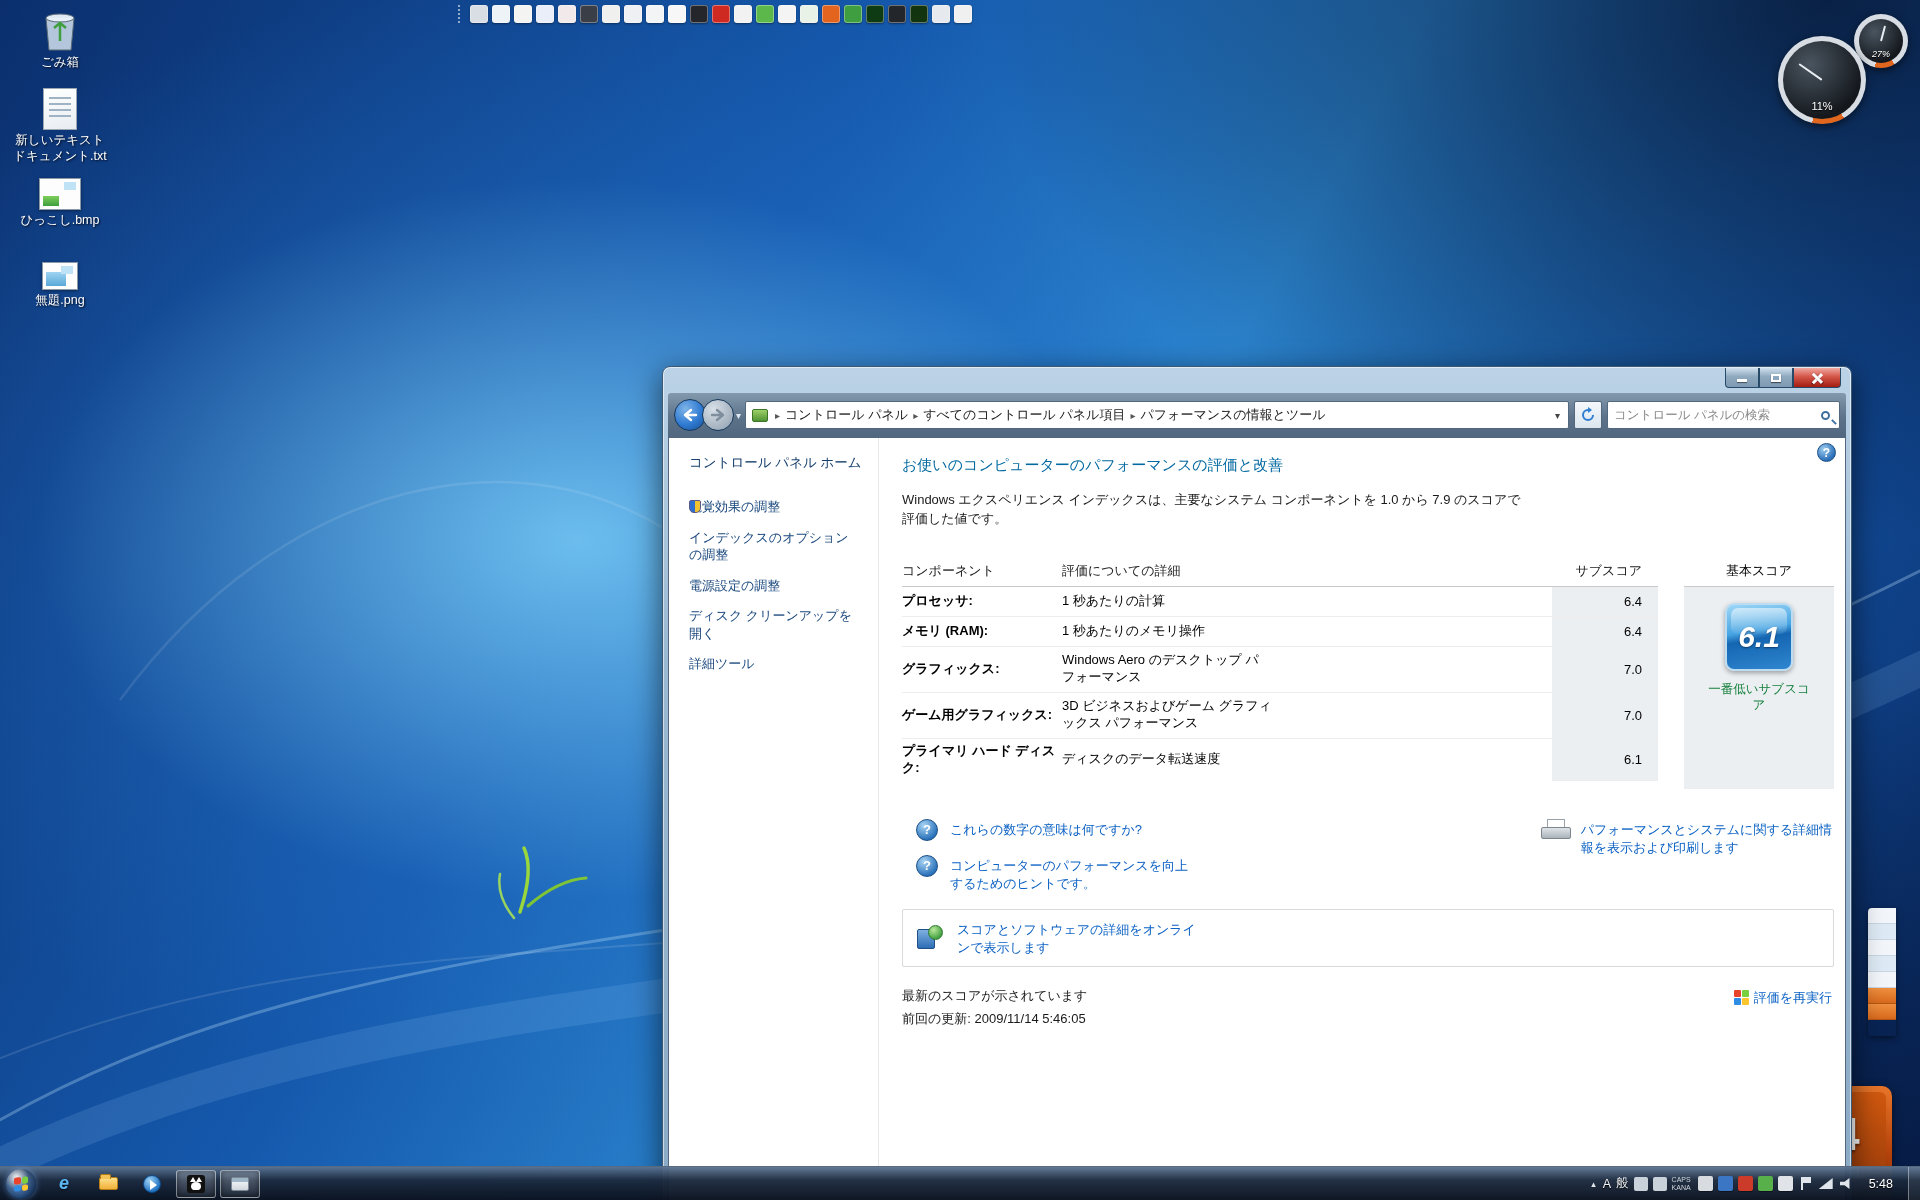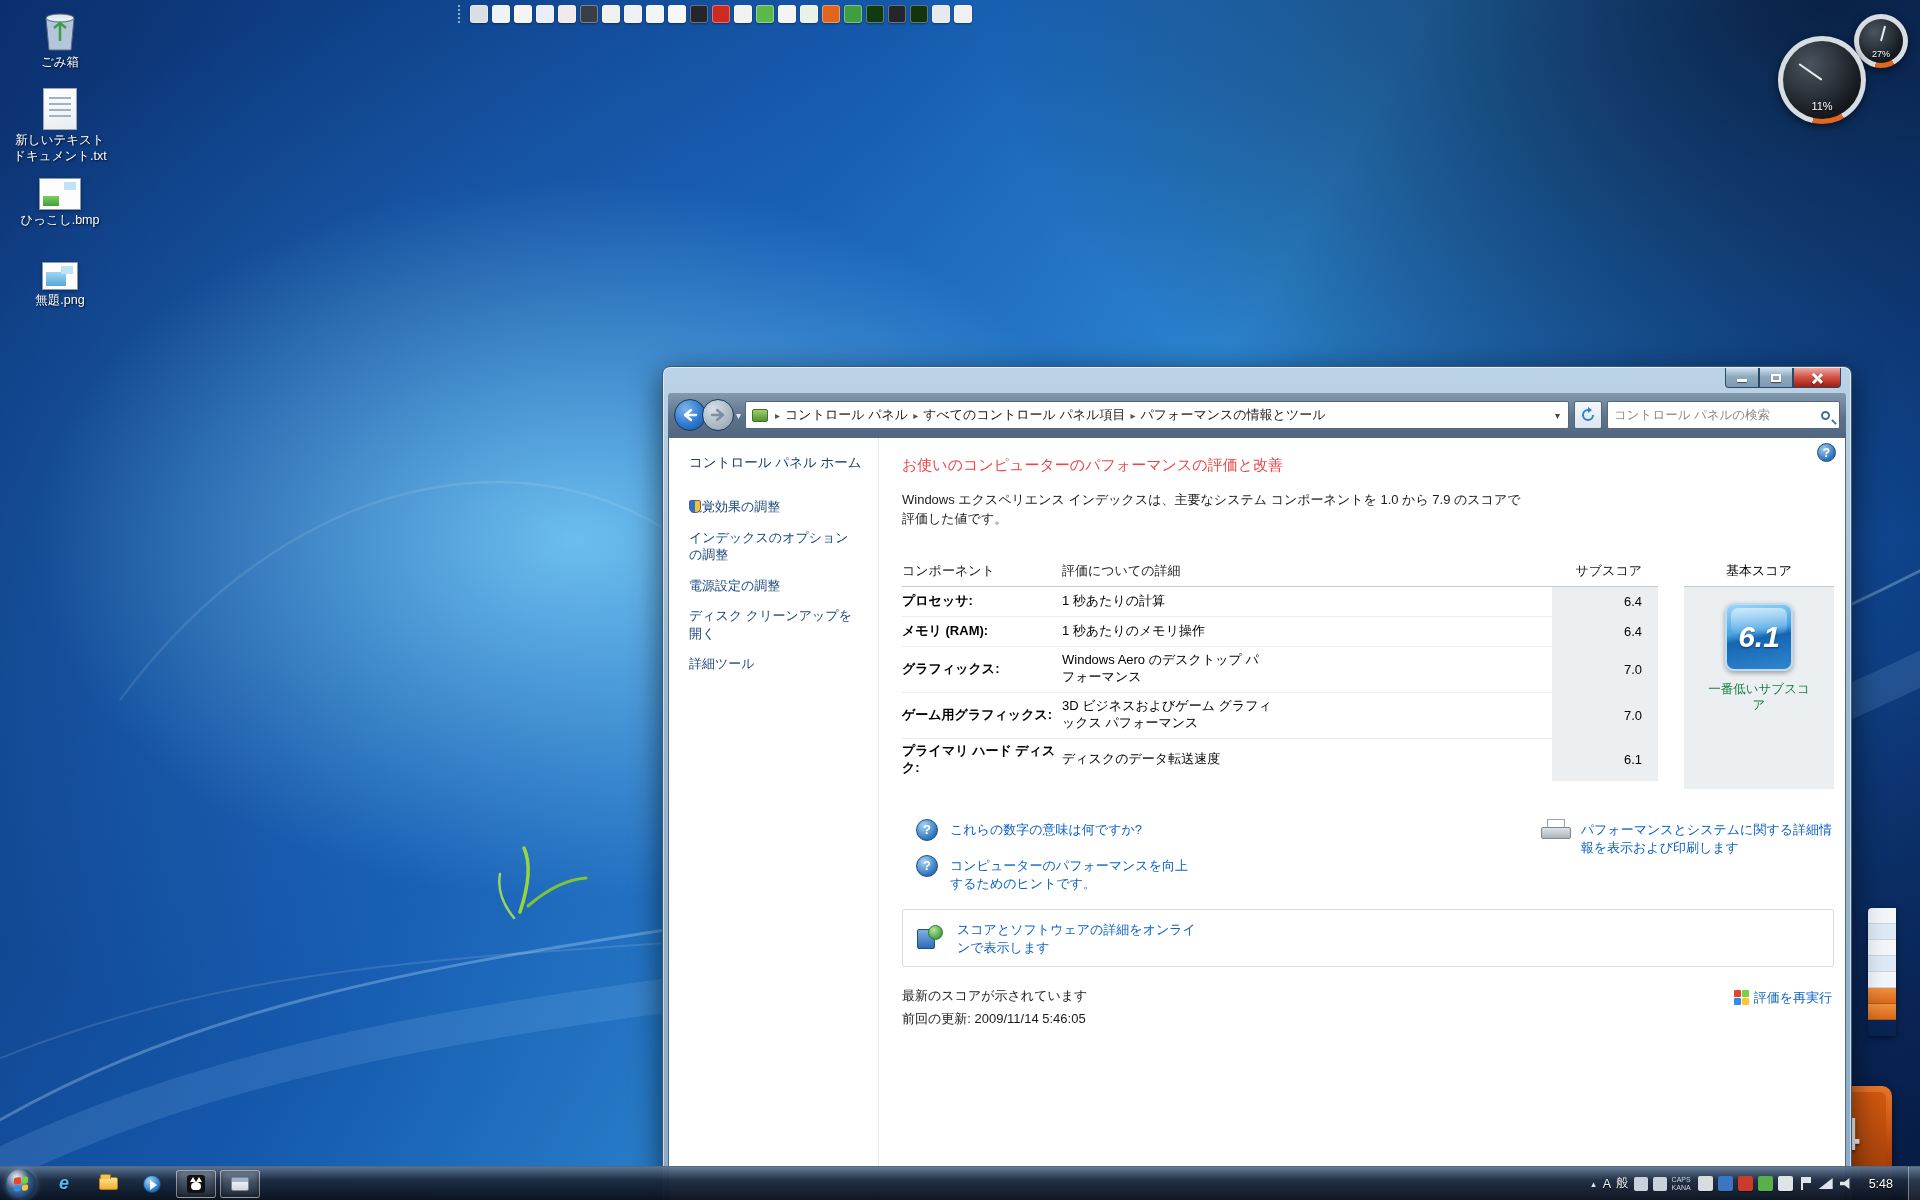--- a/index.html
+++ b/index.html
@@ -37,21 +37,21 @@
   .tb-grip { width:6px; height:18px; border-left:2px dotted rgba(255,255,255,.55); margin-right:2px; }
 
   
   .gadget-meter { position:absolute; left:1778px; top:14px; width:136px; height:112px; }
   .dial { position:absolute; border-radius:50%; background:conic-gradient(from 150deg,#e2671e 0 12%,#d7dde3 12% 100%); box-shadow:0 3px 8px rgba(0,0,0,.55); display:flex; align-items:center; justify-content:center; }
   .dial-face { width:calc(100% - 10px); height:calc(100% - 10px); border-radius:50%; background:radial-gradient(circle at 35% 30%,#4a5560,#14181d 72%); position:relative; display:flex; align-items:flex-end; justify-content:center; }
   .dial-value { color:#fff; font-size:11px; padding-bottom:7px; text-shadow:0 1px 1px #000; }
   .needle { position:absolute; left:50%; top:50%; width:2px; height:36%; background:#e8edf2; transform-origin:50% 100%; border-radius:1px; }
   .dial-big { left:0; top:22px; width:88px; height:88px; }
   .dial-big .needle { transform:translate(-50%,-100%) rotate(-55deg); }
-  .dial-small { right:6px; top:0; width:54px; height:54px; }
+  .dial-small { right:6px; top:0; width:54px; height:54px;font-style:italic; }
   .dial-small .dial-value { font-size:9px; padding-bottom:4px; }
   .dial-small .needle { transform:translate(-50%,-100%) rotate(15deg); }
 
   .gadget-strip { position:absolute; left:1868px; top:908px; width:28px; height:128px; border-radius:4px 0 0 4px; overflow:hidden; box-shadow:0 2px 6px rgba(0,0,0,.5); }
   .strip-row { height:16px; background:#f2f6fa; border-bottom:1px solid #c9d6e2; }
   .strip-row:nth-child(even) { background:#dde9f4; }
   .strip-row.hot { background:linear-gradient(#ef9040,#d8691c); border-bottom-color:#b55613; }
 
   .gadget-calendar { position:absolute; left:1776px; top:1086px; width:116px; height:120px; border-radius:10px; background:linear-gradient(180deg,#e8762a,#b5430c 55%,#7c2a05); box-shadow:0 3px 10px rgba(0,0,0,.55); padding:6px; }
   .cal-inner { width:100%; height:100%; border-radius:6px; background:linear-gradient(180deg,#d2590f,#93380a); display:flex; flex-direction:column; align-items:center; justify-content:center; }
@@ -102,21 +102,21 @@
   .sb-home { color:#17406e; font-size:13.5px; margin-bottom:26px; cursor:pointer; }
   .sb-task { color:#19477d; font-size:13px; line-height:1.35; margin-bottom:13px; width:172px; cursor:pointer; position:relative; }
   .sb-task.shielded { padding-left:0; }
   .shield { display:inline-block; width:12px; height:13px; margin:0 4px -2px -16px; border:1px solid #5a5a8a; border-radius:2px 2px 5px 5px;
     background:linear-gradient(90deg,#2f6fd0 50%,#f2c12e 50%); position:relative; left:16px; }
   .sb-bottom { position:absolute; left:20px; bottom:26px; }
   .sb-related-h { color:#6d6d6d; font-size:12.5px; margin-bottom:10px; }
   .sb-related-l { color:#737373; font-size:11px; cursor:pointer; }
 
   .main { flex:1; position:relative; padding:18px 11px 0 23px; }
-  .main-title { color:#ef4444; font-size:15px; }
+  .main-title { color:#0369a1; font-size:15px; }
   .main-intro { color:#1a1a1a; font-size:13px; margin-top:16px; line-height:1.45; }
 
   .perf-table { display:flex; margin-top:28px;gap:20px; }
   .pt-left { flex:1; }
   .pt-row { display:grid; grid-template-columns:160px 1fr 106px; align-items:center; }
   .pt-head { height:30px; border-bottom:1px solid #c9c9c9; }
   .pt-head > div { font-size:13px; color:#1a1a1a; }
   .pt-row .c-sub { text-align:right; padding-right:16px; height:100%; display:flex; align-items:center; justify-content:flex-end; }
   .pt-data .c-comp { font-weight:bold; font-size:13px; line-height:1.3; }
   .pt-data .c-det { font-size:13px; line-height:1.3; }

